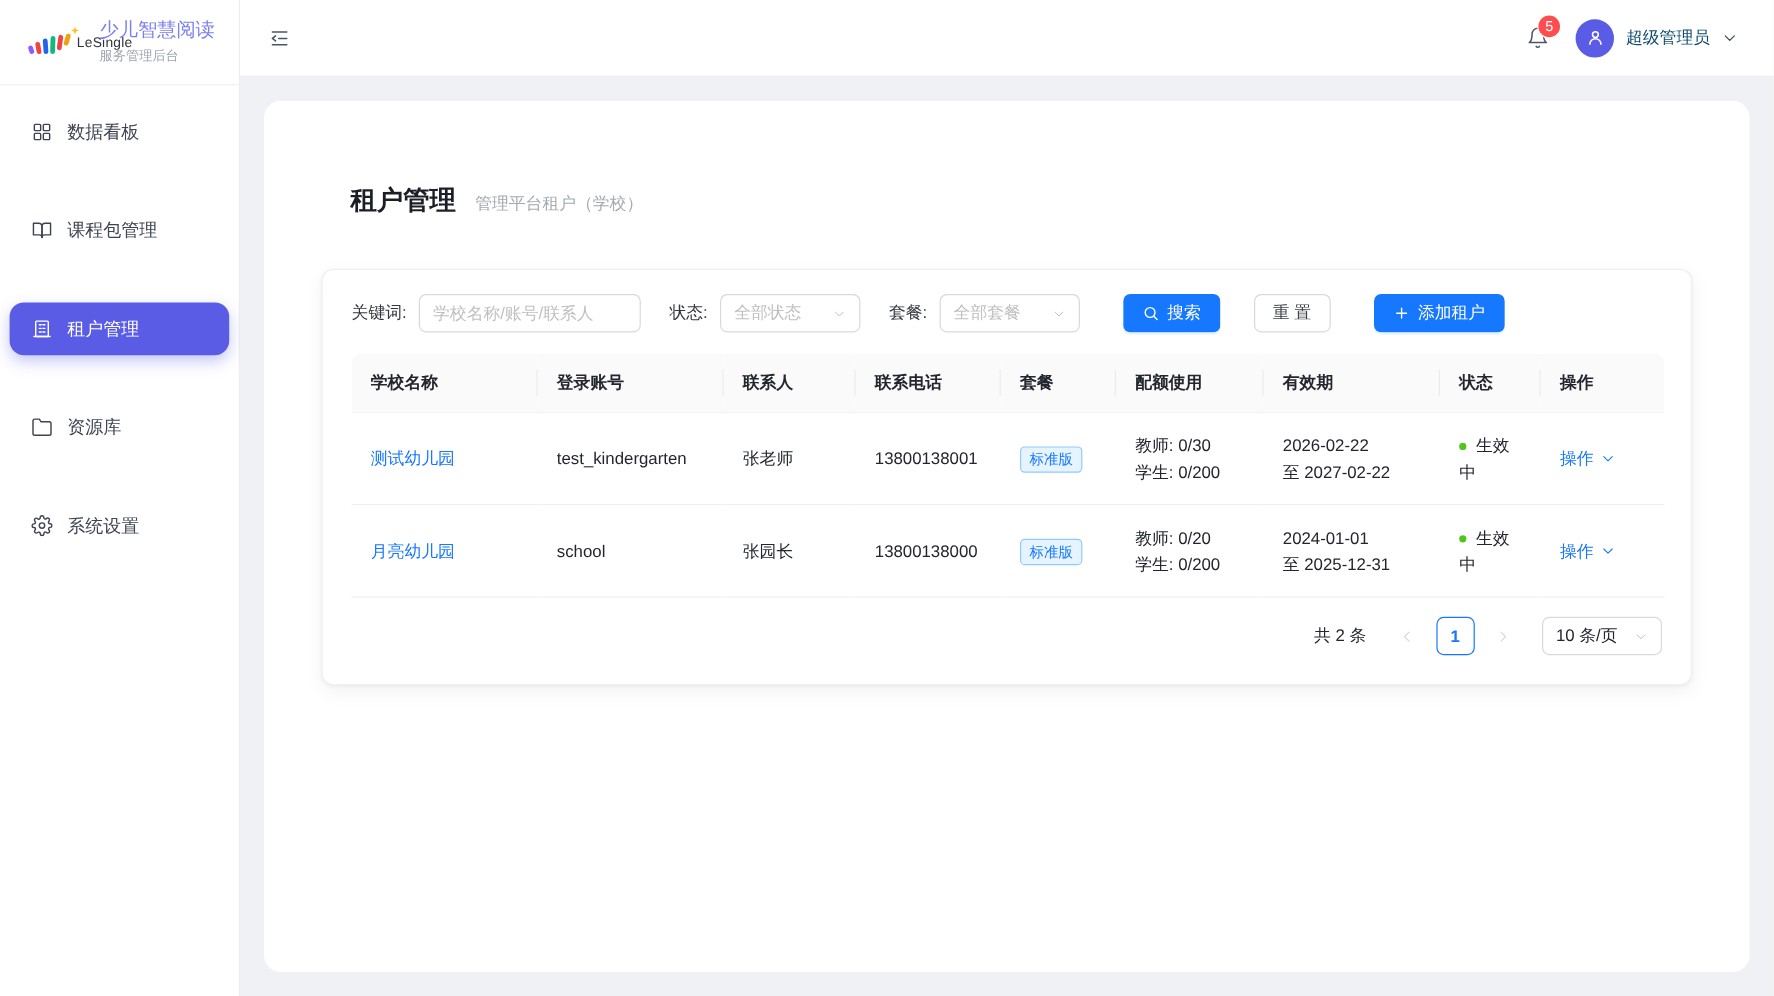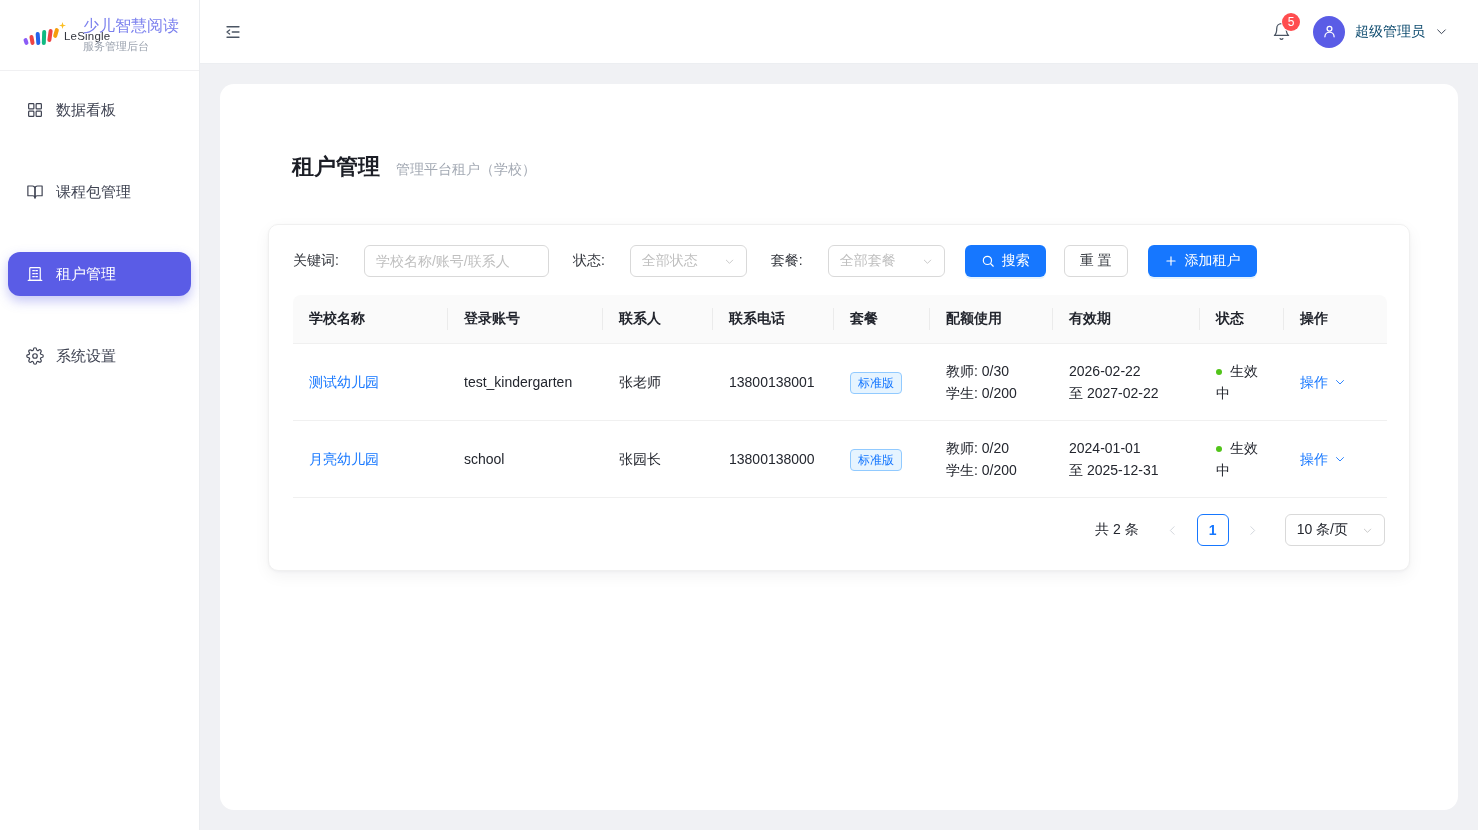--- a/index.html
+++ b/index.html
@@ -53,32 +53,32 @@
   .card { background:#fff; border-radius:14px; height:100%; padding:68px 48px 0; overflow:hidden; }
 
   .title-row { display:flex; align-items:baseline; gap:16px; margin:0 24px 42px; }
   .page-title { font-size:22px; font-weight:700; color:#1c1e26; margin:0; }
   .page-sub { font-size:14px; color:#a3a9b3; }
 
   .panel { border:1px solid #f0f0f0; border-radius:10px; background:#fff; padding:20px 24px 24px; box-shadow:0 1px 3px rgba(15,23,42,.04), 0 5px 16px rgba(15,23,42,.05); }
 
   
   .filters { display:flex; align-items:center; }
-  .f-group { display:flex; align-items:center; margin-left:24px;gap:15px; }
+  .f-group { display:flex; align-items:center; margin-left:24px; }
   .f-group:first-child { margin-left:0; }
   .f-label { font-size:14px; color:#33363d; margin-right:10px; white-space:nowrap; }
   .f-input { width:185px; height:32px; border:1px solid #d9d9d9; border-radius:6px; padding:0 11px; font-size:14px; color:#333; outline:none; font-family:inherit; }
   .f-input::placeholder { color:#bfbfbf; }
   .f-select { width:117px; height:32px; border:1px solid #d9d9d9; border-radius:6px; padding:0 11px; display:flex; align-items:center; justify-content:space-between; font-size:14px; color:#bfbfbf; background:#fff; cursor:pointer; }
   .f-select svg, .sel-caret svg { width:11px; height:11px; stroke:#bfbfbf; fill:none; stroke-width:1.8; stroke-linecap:round; stroke-linejoin:round; }
   .btn { height:32px; border-radius:6px; font-size:14px; display:inline-flex; align-items:center; justify-content:center; gap:7px; padding:0 15px; cursor:pointer; border:1px solid transparent; font-family:inherit; white-space:nowrap; }
   .btn svg { width:14px; height:14px; stroke:currentColor; fill:none; stroke-width:2; stroke-linecap:round; stroke-linejoin:round; }
   .btn-primary { background:#1677ff; color:#fff; box-shadow:0 2px 0 rgba(5,145,255,.1); }
   .btn-default { background:#fff; border-color:#d9d9d9; color:#3b3f45; }
-  .ml20 { margin-left:20px; } .ml12 { margin-left:18px;text-align:center; }
+  .ml20 { margin-left:36px; } .ml12 { margin-left:28px;text-align:center; }
 
   
   table { width:100%; border-collapse:collapse; table-layout:fixed; margin-top:18px; }
   th { background:#fafafa; font-weight:600; font-size:14px; color:#23262e; text-align:left; padding:15px 16px; position:relative; border-bottom:1px solid #f0f0f0; }
   th:first-child { border-top-left-radius:8px; }
   th:last-child { border-top-right-radius:8px; }
   th:not(:last-child)::after { content:""; position:absolute; right:0; top:50%; transform:translateY(-50%); width:1px; height:22px; background:#ebebeb; }
   td { font-size:14px; color:#23262e; padding:16px; border-bottom:1px solid #f0f0f0; vertical-align:middle; line-height:22px; }
   .link { color:#1677ff; cursor:pointer; text-decoration:none; }
   .tag { display:inline-block; font-size:12px; line-height:20px; padding:0 7px; color:#1677ff; background:#e6f4ff; border:1px solid #91caff; border-radius:4px; }
@@ -140,20 +140,28 @@
     </div>
     <div class="menu-item active">
       <span class="mi-icon">
         <svg viewBox="0 0 24 24">
             <rect x="5" y="3.5" width="14" height="17" rx="1"></rect>
             <path d="M9 7.5h2.2M13 7.5h2.2M9 11.5h2.2M13 11.5h2.2M9 15.5h2.2M13 15.5h2.2"></path>
             <path d="M3 20.5h18"></path>
           </svg>
       </span>
       <span>租户管理</span>
+    </div>
+    <div class="menu-item">
+      <span class="mi-icon">
+        <svg viewBox="0 0 24 24">
+            <path d="M22 19a2 2 0 0 1-2 2H4a2 2 0 0 1-2-2V5a2 2 0 0 1 2-2h5l2 3h9a2 2 0 0 1 2 2z"></path>
+          </svg>
+      </span>
+      <span>资源库</span>
     </div>
     <div class="menu-item">
       <span class="mi-icon">
         <svg viewBox="0 0 24 24">
             <circle cx="12" cy="12" r="3"></circle>
             <path d="M19.4 15a1.65 1.65 0 0 0 .33 1.82l.06.06a2 2 0 0 1 0 2.83 2 2 0 0 1-2.83 0l-.06-.06a1.65 1.65 0 0 0-1.82-.33 1.65 1.65 0 0 0-1 1.51V21a2 2 0 0 1-2 2 2 2 0 0 1-2-2v-.09A1.65 1.65 0 0 0 9 19.4a1.65 1.65 0 0 0-1.82.33l-.06.06a2 2 0 0 1-2.83 0 2 2 0 0 1 0-2.83l.06-.06a1.65 1.65 0 0 0 .33-1.82 1.65 1.65 0 0 0-1.51-1H3a2 2 0 0 1-2-2 2 2 0 0 1 2-2h.09A1.65 1.65 0 0 0 4.6 9a1.65 1.65 0 0 0-.33-1.82l-.06-.06a2 2 0 0 1 0-2.83 2 2 0 0 1 2.83 0l.06.06a1.65 1.65 0 0 0 1.82.33H9a1.65 1.65 0 0 0 1-1.51V3a2 2 0 0 1 2-2 2 2 0 0 1 2 2v.09a1.65 1.65 0 0 0 1 1.51 1.65 1.65 0 0 0 1.82-.33l.06-.06a2 2 0 0 1 2.83 0 2 2 0 0 1 0 2.83l-.06.06a1.65 1.65 0 0 0-.33 1.82V9a1.65 1.65 0 0 0 1.51 1H21a2 2 0 0 1 2 2 2 2 0 0 1-2 2h-.09a1.65 1.65 0 0 0-1.51 1z"></path>
           </svg>
       </span>
       <span>系统设置</span>
     </div>

